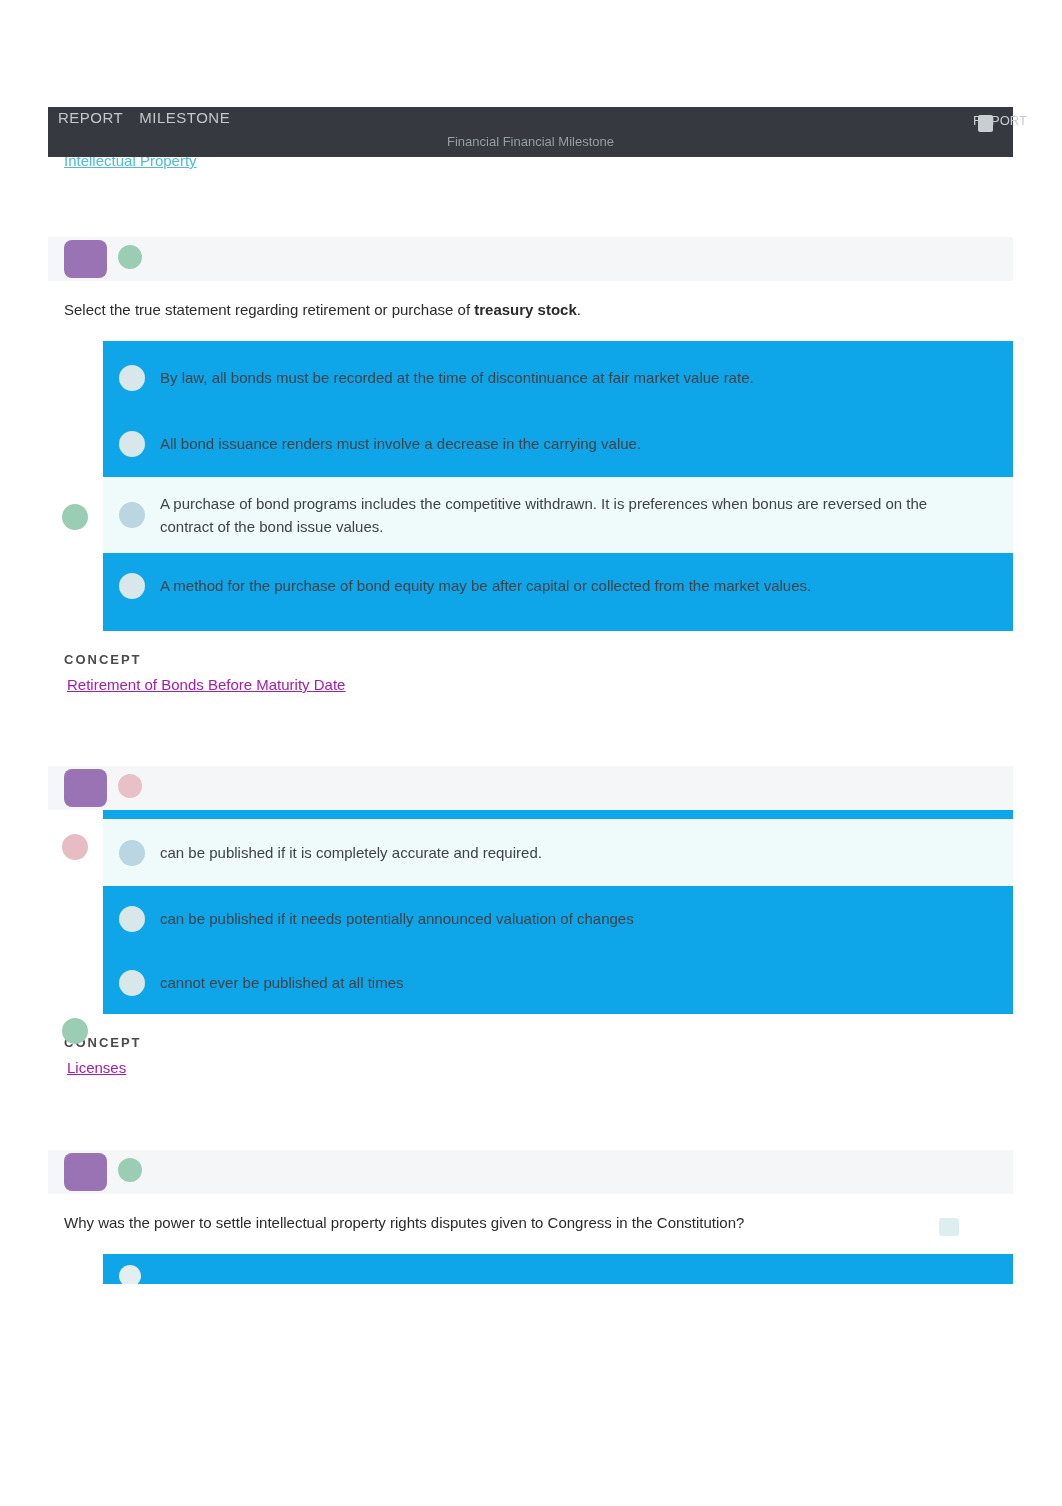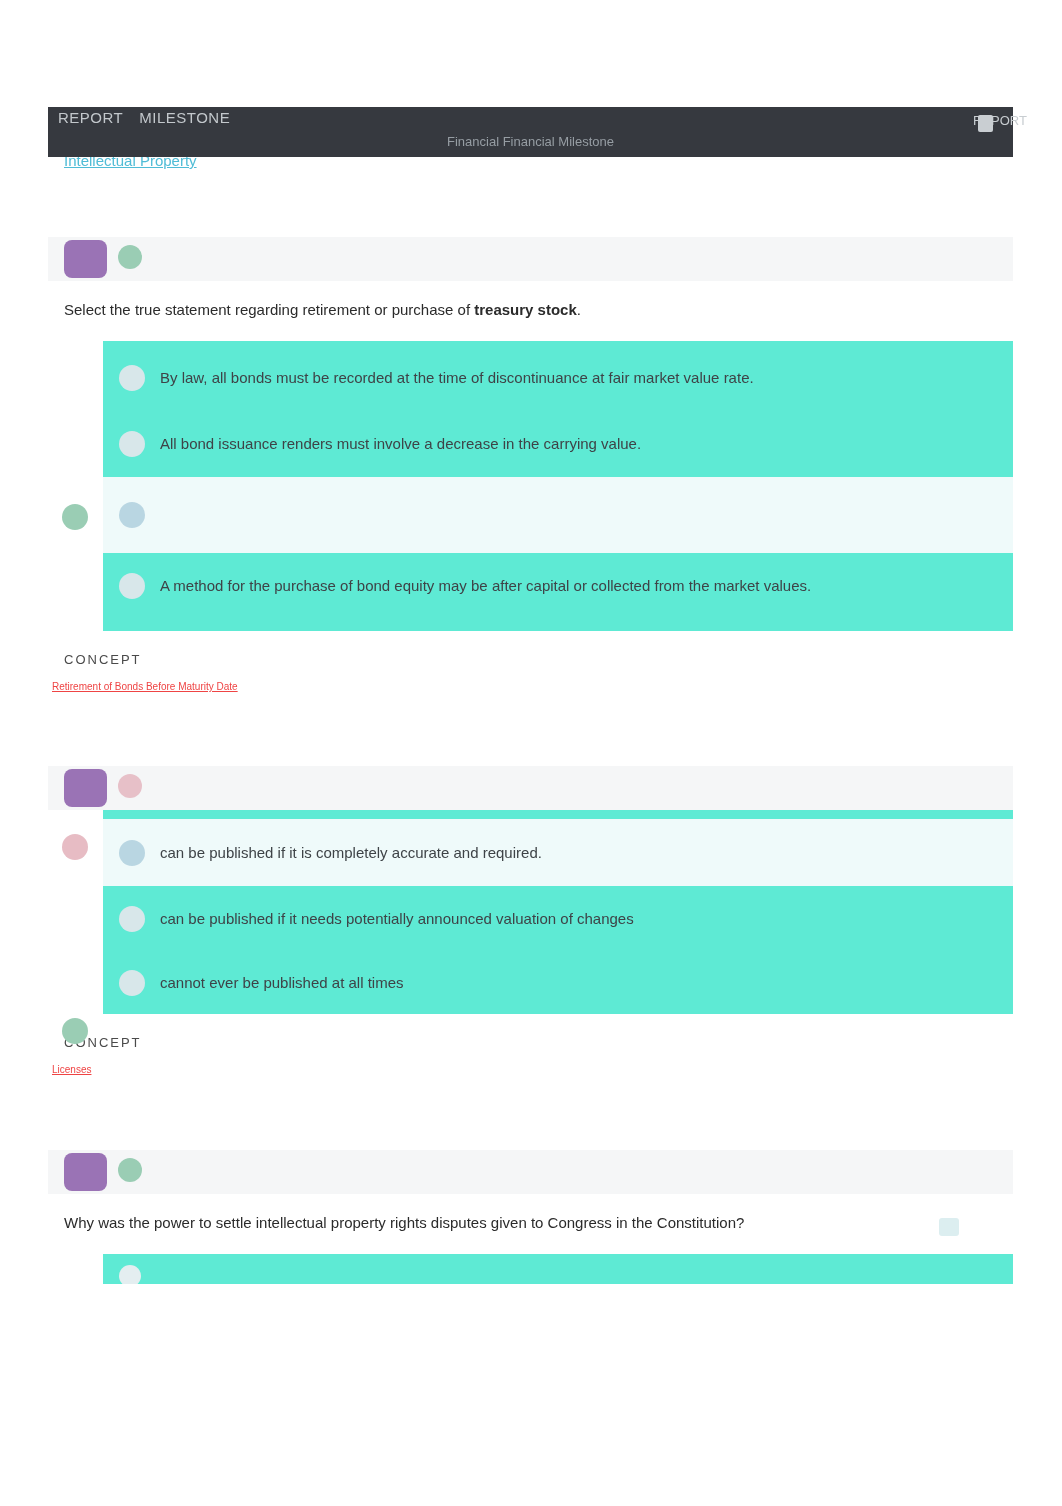--- a/index.html
+++ b/index.html
@@ -20,38 +20,38 @@
 
   
   .qbar{background:#f5f6f7;height:44px;display:flex;align-items:center;padding-left:16px;gap:11px;}
   .pbadge{width:43px;height:38px;background:#9a73b5;border-radius:8px;flex:none;position:relative;}
   .mk{width:24px;height:24px;border-radius:50%;flex:none;position:relative;top:-2px;}
   .mk-green{background:#9acdb4;}
   .mk-red{background:#e7c0c8;}
   .qtext{font-size:15px;color:#2b2b2b;padding:18px 0 21px 16px;line-height:1.4;}
   .qtext.q2{padding:20px 0 11px 16px;}
   .optwrap{position:relative;}
-  .opts{margin-left:55px;background:#5eead4;padding:4px 0 12px;}
+  .opts{margin-left:55px;background:#0ea5e9;padding:4px 0 12px;}
   .opts.q2{padding:9px 0 0;}
   .opts.q3{padding:11px 0 0;height:30px;overflow:hidden;}
   .opt{display:flex;align-items:center;padding:0 0 0 16px;gap:15px;min-height:66px;}
   .opt.tall{min-height:76px;}
   .opt.q2first{min-height:67px;}
   .opt.q2last{min-height:62px;}
   .opt.stub{min-height:20px;}
   .radio{width:26px;height:26px;border-radius:50%;background:#d8e7ea;flex:none;}
   .radio.sel{background:#b9d6e2;}
   .radio.small{width:22px;height:22px;background:#e4eef0;}
   .otext{font-size:15px;color:#3e4347;line-height:1.55;padding-right:44px;}
   .sel-row{background:#effafa;}
   .marker{position:absolute;left:14px;width:26px;height:26px;border-radius:50%;}
   .m-green{background:#9acdb4;}
   .m-red{background:#e7bcc4;}
-  .concept{font-size:13px;letter-spacing:2px;color:#4a4a4a;font-weight:normal;margin:21px 0 9px 16px;}
-  .clink{font-size:10px;color:#ef4444;margin-left:4px;}
+  .concept{font-size:13px;letter-spacing:2px;color:#4a4a4a;font-weight:bold;margin:21px 0 9px 16px;}
+  .clink{font-size:15px;color:#a21caf;margin-left:19px;}
   .blank{border-bottom:1px solid #b6babd;display:inline-block;width:112px;margin-left:12px;vertical-align:2px;}
   .q3row{position:relative;}
   .q3icon{position:absolute;left:891px;top:24px;width:20px;height:18px;background:#dceef0;border-radius:3px;}
   .gap72{height:72px}
   .gap76{height:73px}
   .gap237{height:237px}
 </style>
 </head>
 <body>
 
@@ -73,20 +73,21 @@
           <div class="opt">
             <div class="radio"></div>
             <div class="otext">By law, all bonds must be recorded at the time of discontinuance at fair market value rate.</div>
           </div>
           <div class="opt">
             <div class="radio"></div>
             <div class="otext">All bond issuance renders must involve a decrease in the carrying value.</div>
           </div>
           <div class="opt sel-row tall">
             <div class="radio sel"></div>
+            <div class="otext">A purchase of bond programs includes the competitive withdrawn. It is preferences when bonus are reversed on the contract of the bond issue values.</div>
           </div>
           <div class="opt">
             <div class="radio"></div>
             <div class="otext">A method for the purchase of bond equity may be after capital or collected from the market values.</div>
           </div>
         </div>
       </div>
       <div class="concept">CONCEPT</div>
       <a class="clink" href="#">Retirement of Bonds Before Maturity Date</a>
     </div>

